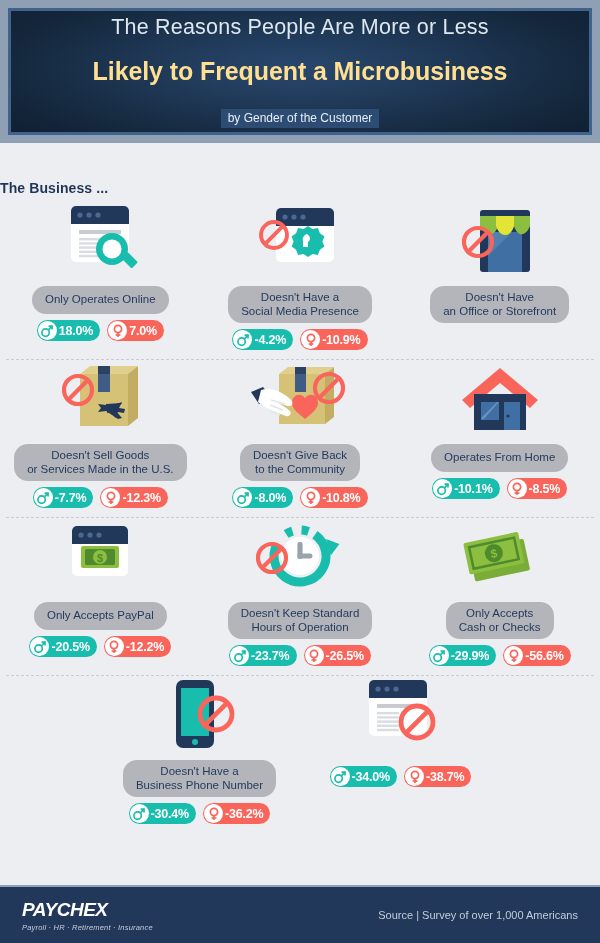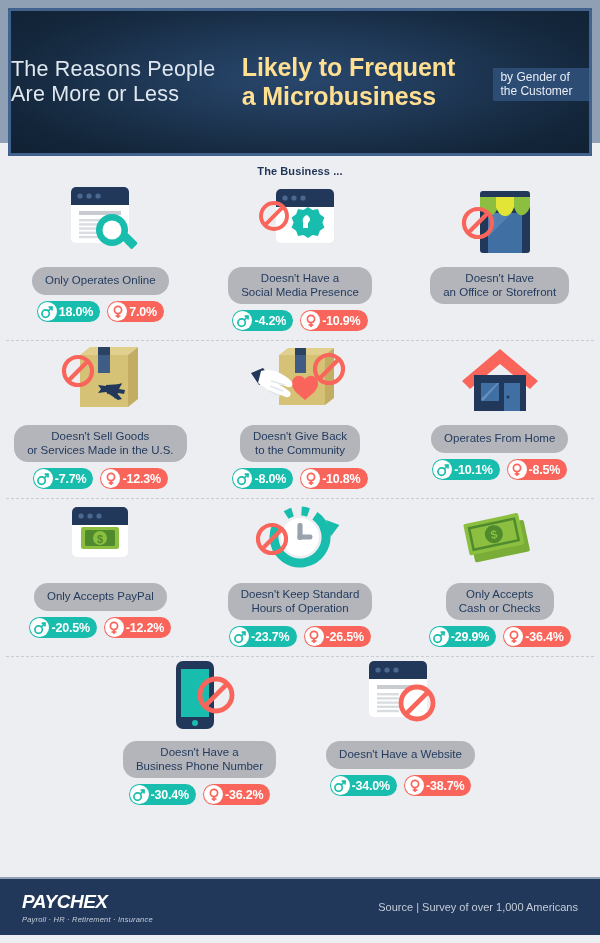--- a/index.html
+++ b/index.html
@@ -19,26 +19,26 @@
     background: linear-gradient(180deg, #e3e5e9 0%, #edeef1 10%, #eceef1 100%);
   }
 
   
   .header-outer {
     height: 143px;
     background: #8fa0b5;
     padding: 8px;
   }
   .header-inner {
-    height: 148px;
+    height: 127px;
     background: radial-gradient(ellipse at 50% 45%, #1e3a5c 0%, #15293f 62%, #102133 100%);
     border: 3px solid #4a6party;
     border: 3px solid #41628c;
     display: flex;
-    flex-direction: row;
+    flex-direction: column;
     align-items: center;
     justify-content: center;
     gap: 18px;
     position: relative;
     overflow: hidden;
   }
   .header-inner::before {
     content: "";
     position: absolute;
     width: 700px; height: 200px;
@@ -67,25 +67,25 @@
     font-size: 12px;
     font-weight: 400;
     background: #2c4c73;
     padding: 2px 7px 3px;
     margin-top: 5px;
     z-index: 2;
   }
 
   
   .section-heading {
-    text-align: center;
+    text-align: left;
     color: #1f3557;
-    font-size: 11px;
+    font-size: 14px;
     font-weight: bold;
-    padding-top: 22px;
+    padding-top: 37px;
     padding-bottom: 6px;
     letter-spacing: 0.1px;
   }
 
   
   .rows { padding: 0 6px; }
 
   .row {
     display: flex;
     justify-content: center;
@@ -155,21 +155,21 @@
     display: flex;
     align-items: center;
     justify-content: center;
     flex: none;
   }
   .gicon svg { display: block; }
 
   
   .footer {
     position: absolute;
-    left: 0; bottom: 8px;
+    left: 0; bottom: 0;
     width: 600px; height: 58px;
     background: #22385a;
     border-top: 2px solid #8fa0b5;
     display: flex;
     align-items: center;
     justify-content: space-between;
     padding: 0 22px;
   }
   .brand-name {
     color: #ffffff;
@@ -538,21 +538,21 @@
               <span>-29.9%</span>
             </div>
             <div class="stat female">
               <span class="gicon">
                 <svg width="14" height="14" viewBox="0 0 14 14">
                   <circle cx="7" cy="5" r="3.6" fill="none" stroke="#f9655b" stroke-width="1.7"></circle>
                   <line x1="7" y1="8.6" x2="7" y2="13" stroke="#f9655b" stroke-width="1.7"></line>
                   <line x1="4.6" y1="11" x2="9.4" y2="11" stroke="#f9655b" stroke-width="1.7"></line>
                 </svg>
               </span>
-              <span>-36.4%</span>
+              <span>-56.6%</span>
             </div>
           </div>
         </div>
       </div>
       <div class="row last">
         <div class="cell">
           <div class="art">
             <svg width="92" height="78" viewBox="0 0 92 78">
       <rect x="22" y="4" width="38" height="68" rx="7" fill="#22385a"></rect>
       <rect x="27" y="12" width="28" height="48" fill="#18bdad"></rect>
@@ -601,21 +601,20 @@
               <rect x="22" y="40.2" width="21.84" height="2.4" fill="#d9dde2"></rect>
               <rect x="22" y="44.4" width="21.84" height="2.4" fill="#d9dde2"></rect>
               <rect x="22" y="48.6" width="21.84" height="2.4" fill="#d9dde2"></rect>
               <rect x="22" y="52.8" width="21.84" height="2.4" fill="#d9dde2"></rect>
       <g>
                 <circle cx="62" cy="46" r="16" fill="none" stroke="#f9655b" stroke-width="4.8"></circle>
                 <line x1="52.08" y1="55.92" x2="71.92" y2="36.08" stroke="#f9655b" stroke-width="4.8" stroke-linecap="butt"></line>
               </g>
     </svg>
           </div>
-          <div class="label-pill">Doesn't Have a Website</div>
           <div class="stats">
             <div class="stat male">
               <span class="gicon">
                 <svg width="14" height="14" viewBox="0 0 14 14">
                   <circle cx="5.6" cy="8.6" r="3.7" fill="none" stroke="#18bdad" stroke-width="1.7"></circle>
                   <line x1="8.4" y1="5.8" x2="12" y2="2.2" stroke="#18bdad" stroke-width="1.7"></line>
                   <path d="M8.6 2.2 H12 V5.6" fill="none" stroke="#18bdad" stroke-width="1.7"></path>
                 </svg>
               </span>
               <span>-34.0%</span>

